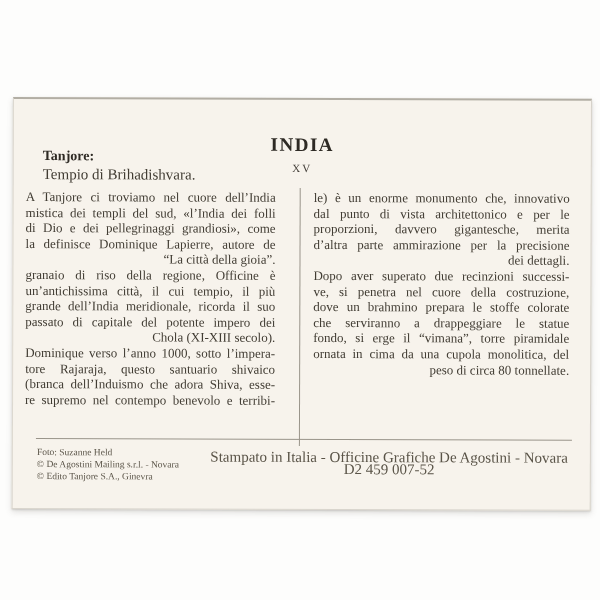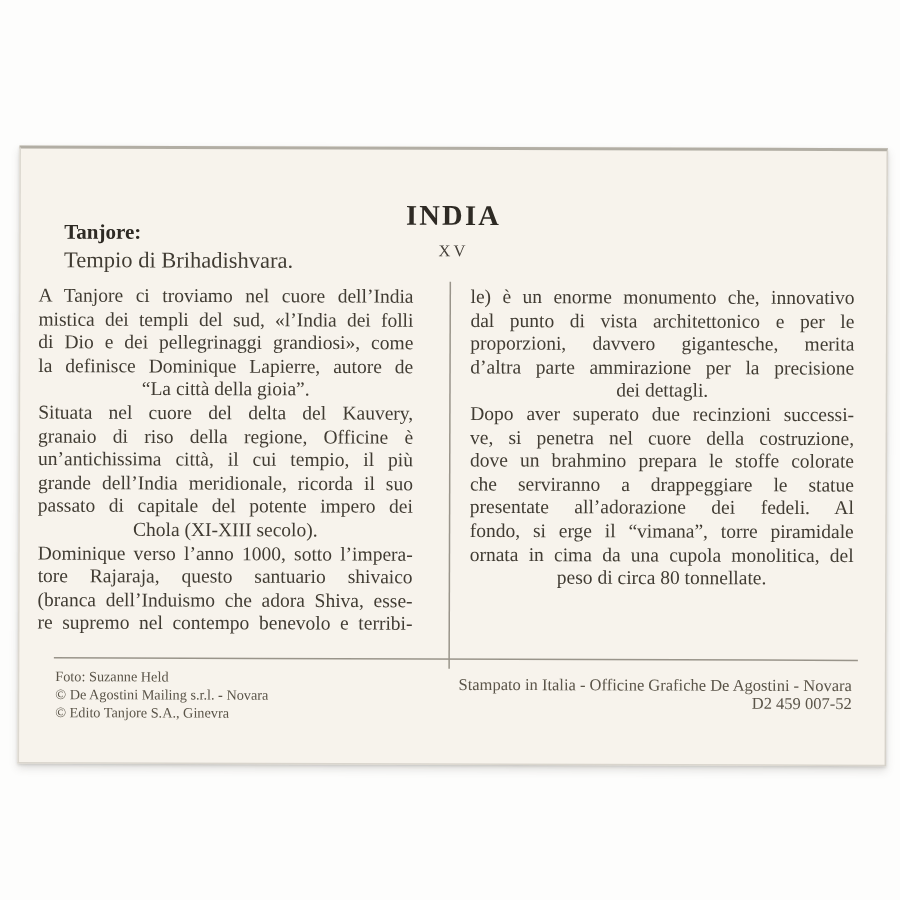--- a/index.html
+++ b/index.html
@@ -48,42 +48,42 @@
   }
   .caption-title{font-size:14px;font-weight:bold;color:var(--ink-strong);}
   .caption-sub{font-size:15px;}
   .column{
     position:absolute;top:90px;
     font-size:13px;line-height:15.6px;
     color:var(--ink);
   }
   .col-left{left:12px;width:250px;}
   .col-right{left:300px;width:256px;}
-  .column .line{text-align:center;white-space:nowrap;}
+  .column .line{text-align:right;white-space:nowrap;}
   .column .line.jl{
     white-space:normal;
     text-align:justify;
     text-align-last:justify;
   }
   .divider{
     position:absolute;left:286px;top:88px;width:1px;height:258px;
     background:var(--rule);
   }
   .footer-rule{
     position:absolute;left:23px;top:339px;width:536px;height:1px;
     background:var(--rule);
   }
   .credits-left{
     position:absolute;left:24px;top:347px;
     font-size:9.5px;line-height:12px;color:var(--ink-soft);
   }
   .credits-right{
     position:absolute;right:22px;top:351px;
-    font-size:11px;line-height:12px;color:var(--ink-soft);
-    text-align:right;
+    font-size:15px;line-height:12px;color:var(--ink-soft);
+    text-align:center;
   }
 </style>
 </head>
 <body>
 
 <div class="card">
 
   <div class="title-block">
     <div class="title">INDIA</div>
     <div class="series">XV</div>
@@ -93,21 +93,20 @@
     <div class="caption-title">Tanjore:</div>
     <div class="caption-sub">Tempio di Brihadishvara.</div>
   </div>
 
   <div class="column col-left">
       <div class="line jl">A Tanjore ci troviamo nel cuore dell’India</div>
       <div class="line jl">mistica dei templi del sud, «l’India dei folli</div>
       <div class="line jl">di Dio e dei pellegrinaggi grandiosi», come</div>
       <div class="line jl">la definisce Dominique Lapierre, autore de</div>
       <div class="line">“La città della gioia”.</div>
-      <div class="line jl">Situata nel cuore del delta del Kauvery,</div>
       <div class="line jl">granaio di riso della regione, Officine è</div>
       <div class="line jl">un’antichissima città, il cui tempio, il più</div>
       <div class="line jl">grande dell’India meridionale, ricorda il suo</div>
       <div class="line jl">passato di capitale del potente impero dei</div>
       <div class="line">Chola (XI-XIII secolo).</div>
       <div class="line jl">Dominique verso l’anno 1000, sotto l’impera-</div>
       <div class="line jl">tore Rajaraja, questo santuario shivaico</div>
       <div class="line jl">(branca dell’Induismo che adora Shiva, esse-</div>
       <div class="line jl">re supremo nel contempo benevolo e terribi-</div>
     </div>
@@ -117,21 +116,20 @@
   <div class="column col-right">
       <div class="line jl">le) è un enorme monumento che, innovativo</div>
       <div class="line jl">dal punto di vista architettonico e per le</div>
       <div class="line jl">proporzioni, davvero gigantesche, merita</div>
       <div class="line jl">d’altra parte ammirazione per la precisione</div>
       <div class="line">dei dettagli.</div>
       <div class="line jl">Dopo aver superato due recinzioni successi-</div>
       <div class="line jl">ve, si penetra nel cuore della costruzione,</div>
       <div class="line jl">dove un brahmino prepara le stoffe colorate</div>
       <div class="line jl">che serviranno a drappeggiare le statue</div>
-      <div class="line jl">presentate all’adorazione dei fedeli. Al</div>
       <div class="line jl">fondo, si erge il “vimana”, torre piramidale</div>
       <div class="line jl">ornata in cima da una cupola monolitica, del</div>
       <div class="line">peso di circa 80 tonnellate.</div>
     </div>
 
   <div class="footer-rule"></div>
 
   <div class="credits-left">
     <div>Foto: Suzanne Held</div>
     <div>© De Agostini Mailing s.r.l. - Novara</div>

